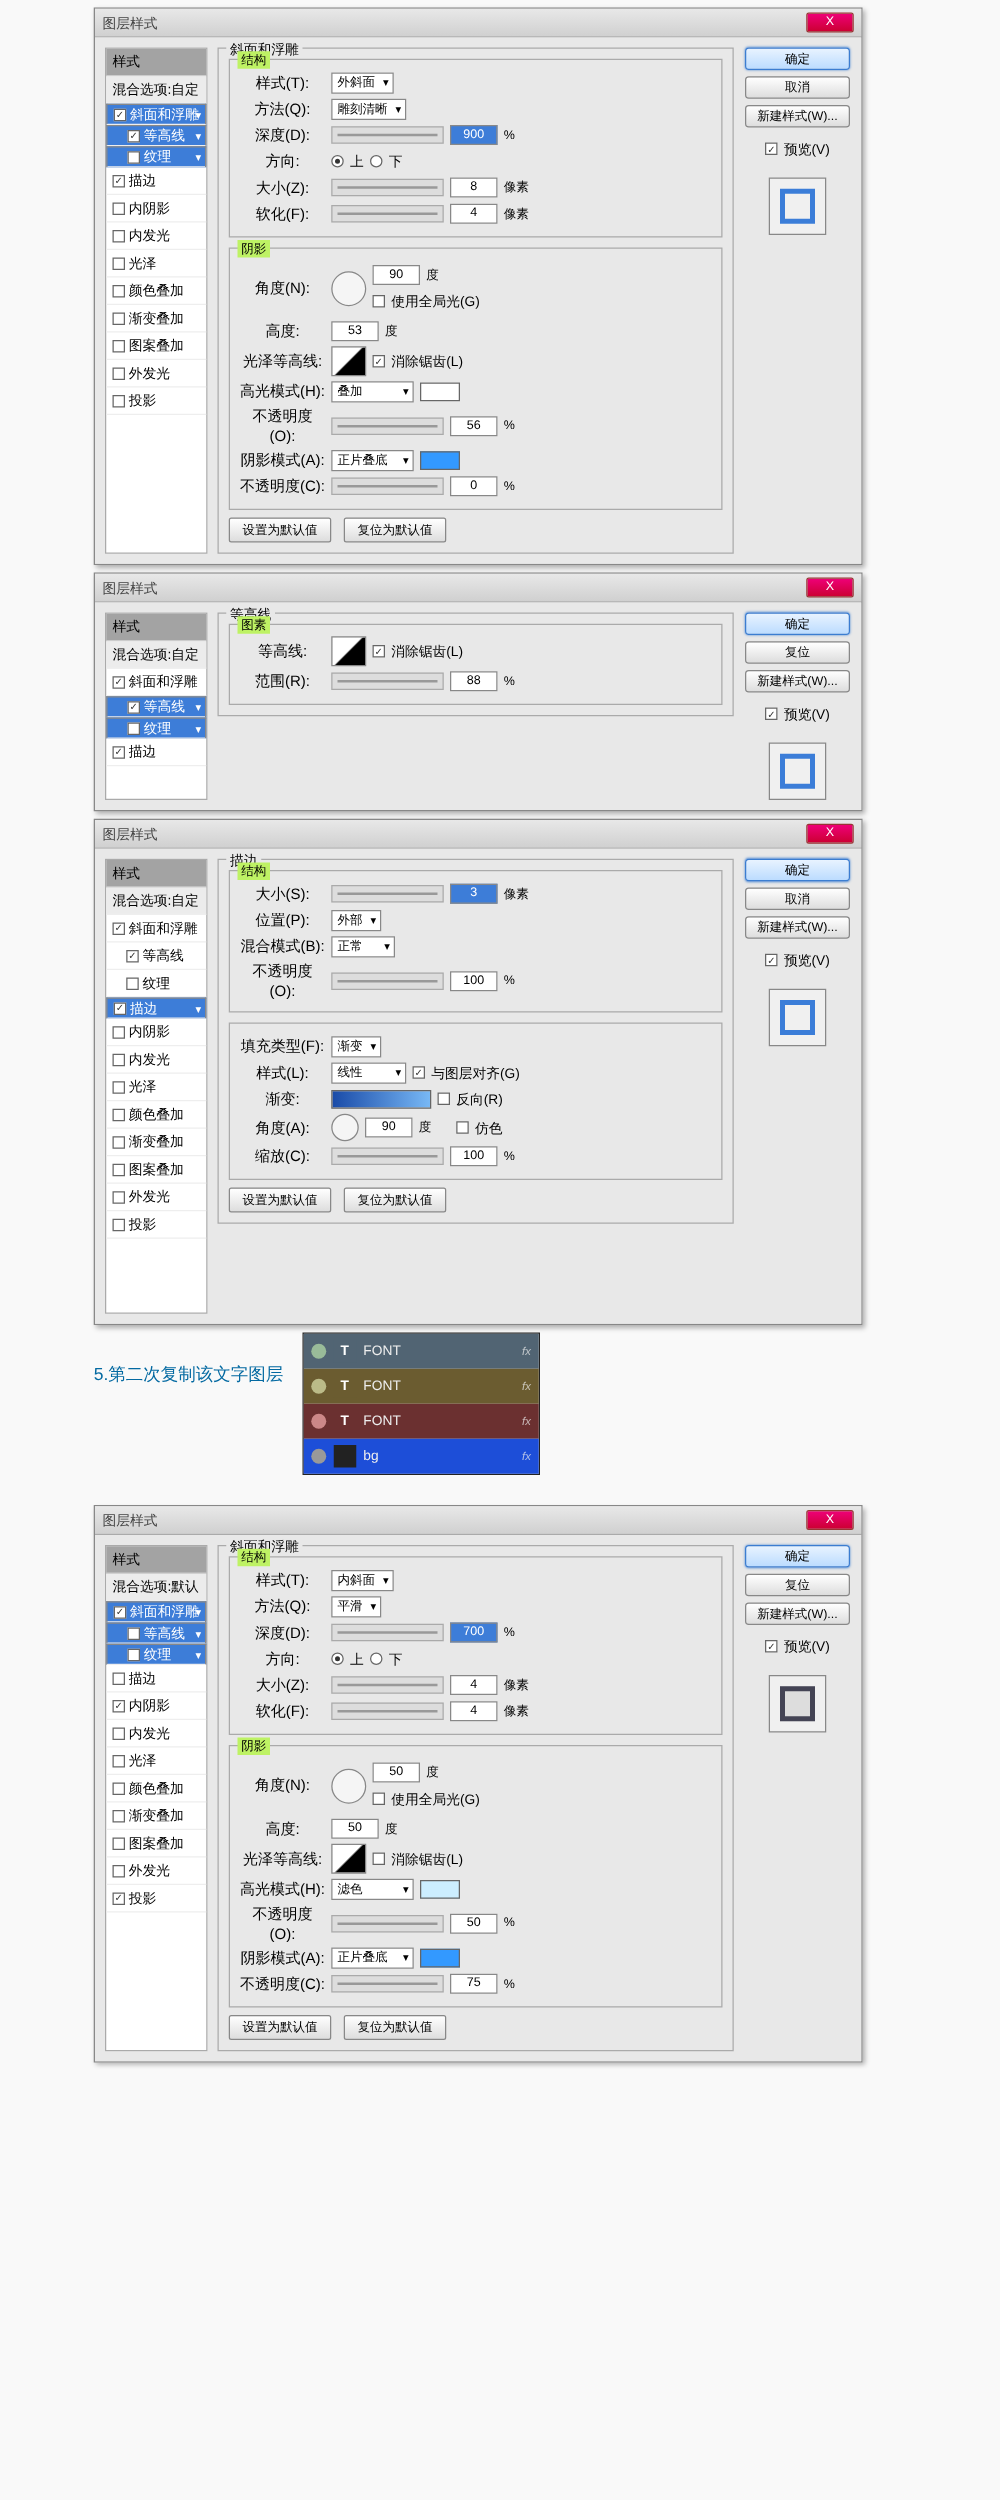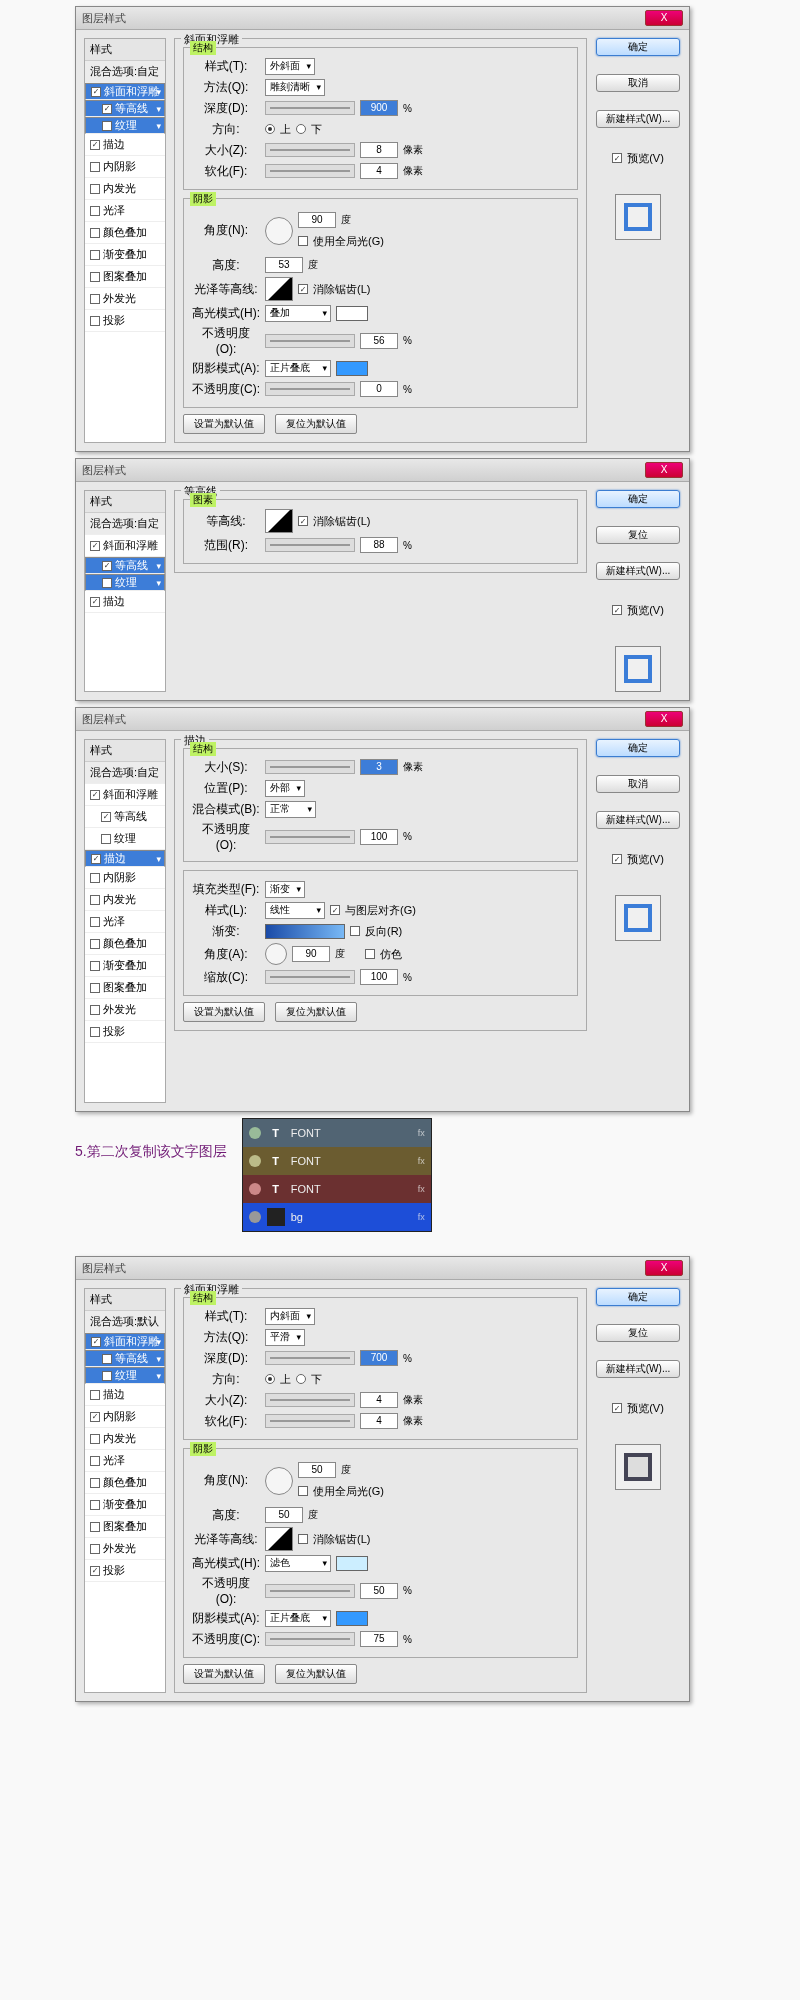--- a/index.html
+++ b/index.html
@@ -3,21 +3,21 @@
 <meta charset="utf-8">
 <style>
 *{box-sizing:border-box;margin:0;padding:0;font-family:"Microsoft YaHei","SimSun",sans-serif;font-size:11px}
 body{background:#f9f9f9;padding:0 110px 0 75px}
 .dlg{background:#e8e8e8;border:1px solid #888;margin:6px 0;box-shadow:2px 2px 4px rgba(0,0,0,.3)}
 .titlebar{background:linear-gradient(#e8e8e8,#d0d0d0);padding:3px 6px;display:flex;align-items:center;border-bottom:1px solid #aaa}
 .titlebar .t{flex:1;color:#444}
 .close{width:38px;height:16px;background:linear-gradient(#e07,#c03);border:1px solid #933;border-radius:2px;color:#fff;text-align:center;line-height:13px;font-size:10px}
 .body{display:flex;padding:8px;gap:8px;background:#e8e8e8}
 .styles{width:82px;border:1px solid #aaa;background:#fff}
-.styles .hdr{padding:3px 5px;border-bottom:1px solid #ccc;background:#e5e5e5}
+.styles .hdr{padding:3px 5px;border-bottom:1px solid #ccc;background:#a3a3a3}
 .styles .sub{padding:3px 5px;border-bottom:1px solid #eee;background:#ececec}
 .styles .row{padding:3px 3px 3px 5px;display:flex;align-items:center;gap:3px;border-bottom:1px solid #eee}
 .styles .row.sel{background:#3d7dd8;color:#fff}
 .styles .row.ind{padding-left:16px}
 .cb{width:10px;height:10px;border:1px solid #666;background:#fff;display:inline-flex;align-items:center;justify-content:center;font-size:8px;color:#333}
 .cb.on::before{content:"✓"}
 .main{flex:1;display:flex;flex-direction:column;gap:6px}
 .fieldset{border:1px solid #aaa;padding:6px 8px 8px;background:#e8e8e8;position:relative}
 .legend{position:absolute;top:-7px;left:6px;background:#e8e8e8;padding:0 3px;font-size:11px}
 .sub-fieldset{border:1px solid #aaa;padding:6px 8px;margin-top:2px;position:relative}
@@ -29,34 +29,34 @@
 .sld{flex:0 0 90px;height:14px;background:#ddd;border:1px solid #aaa;position:relative}
 .sld::before{content:"";position:absolute;top:5px;left:4px;right:4px;height:2px;background:#999}
 .num{width:38px;height:16px;border:1px solid #888;background:#fff;text-align:center;font-size:10px;line-height:14px}
 .num.hl{background:#3d7dd8;color:#fff}
 .unit{font-size:10px}
 .radio{width:10px;height:10px;border:1px solid #666;border-radius:50%;background:#fff;display:inline-flex;align-items:center;justify-content:center}
 .radio.on::before{content:"";width:4px;height:4px;background:#333;border-radius:50%}
 .swatch{width:32px;height:15px;border:1px solid #666}
 .contswatch{width:28px;height:24px;border:1px solid #888;background:linear-gradient(135deg,#fff 48%,#000 52%)}
 .angwidget{width:28px;height:28px;border:1px solid #888;border-radius:50%;background:#f5f5f5;position:relative}
-.btns{width:86px;display:flex;flex-direction:column;gap:18px;align-items:center}
+.btns{width:86px;display:flex;flex-direction:column;gap:5px;align-items:center}
 .btn{width:84px;height:18px;border:1px solid #888;background:linear-gradient(#fff,#ddd);border-radius:3px;font-size:10px;display:flex;align-items:center;justify-content:center}
 .btn.pri{border:1px solid #3b7dd1;background:linear-gradient(#e8f3ff,#bcdcff);box-shadow:0 0 2px #3b7dd1}
 .prev{margin-top:6px;width:46px;height:46px;border:1px solid #888;background:#f0f0f0;display:flex;align-items:center;justify-content:center}
 .prev .sq{width:28px;height:28px;border:4px solid #3b7dd8;background:#f0f0f0}
 .prev .sq.dk{border-color:#445;background:#ddd}
 .foot{display:flex;gap:10px;justify-content:flex-start;margin-top:6px}
 .fbtn{padding:2px 10px;border:1px solid #888;background:linear-gradient(#fff,#ddd);border-radius:2px;font-size:10px}
-.stepnote{color:#701a75;font-size:14px;margin:25px 0 8px}
+.stepnote{color:#0369a1;font-size:14px;margin:25px 0 8px}
 .layers{width:190px;border:1px solid #222;margin-bottom:18px}
 .lrow{display:flex;align-items:center;height:28px;padding:0 6px;gap:6px;color:#eee;font-size:10px}
 .eye{width:12px;height:12px;border-radius:50%}
 .thumb{width:18px;height:18px;display:flex;align-items:center;justify-content:center;font-size:11px;font-weight:bold}
-.fx{margin-left:auto;font-size:9px;opacity:.7}
+.fx{margin-left:auto;font-style:italic;font-size:9px;opacity:.7}
 .grad-swatch{width:80px;height:15px;border:1px solid #666;background:linear-gradient(90deg,#1a4ba8,#78b8f5)}
 .layout{display:flex;align-items:flex-start;gap:15px}
 </style>
 </head>
 <body>
 
 <div class="dlg">
   <div class="titlebar">
     <span class="t">图层样式</span>
     <span class="close">X</span>

